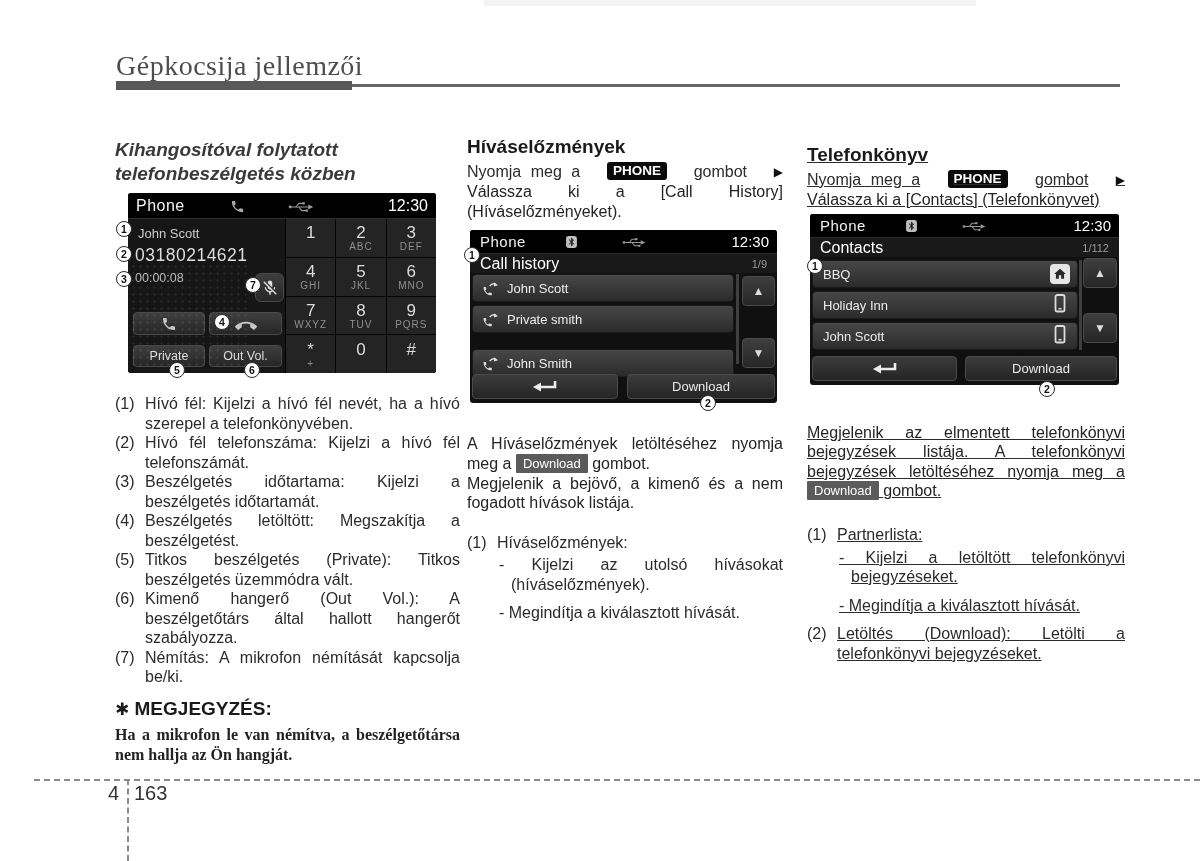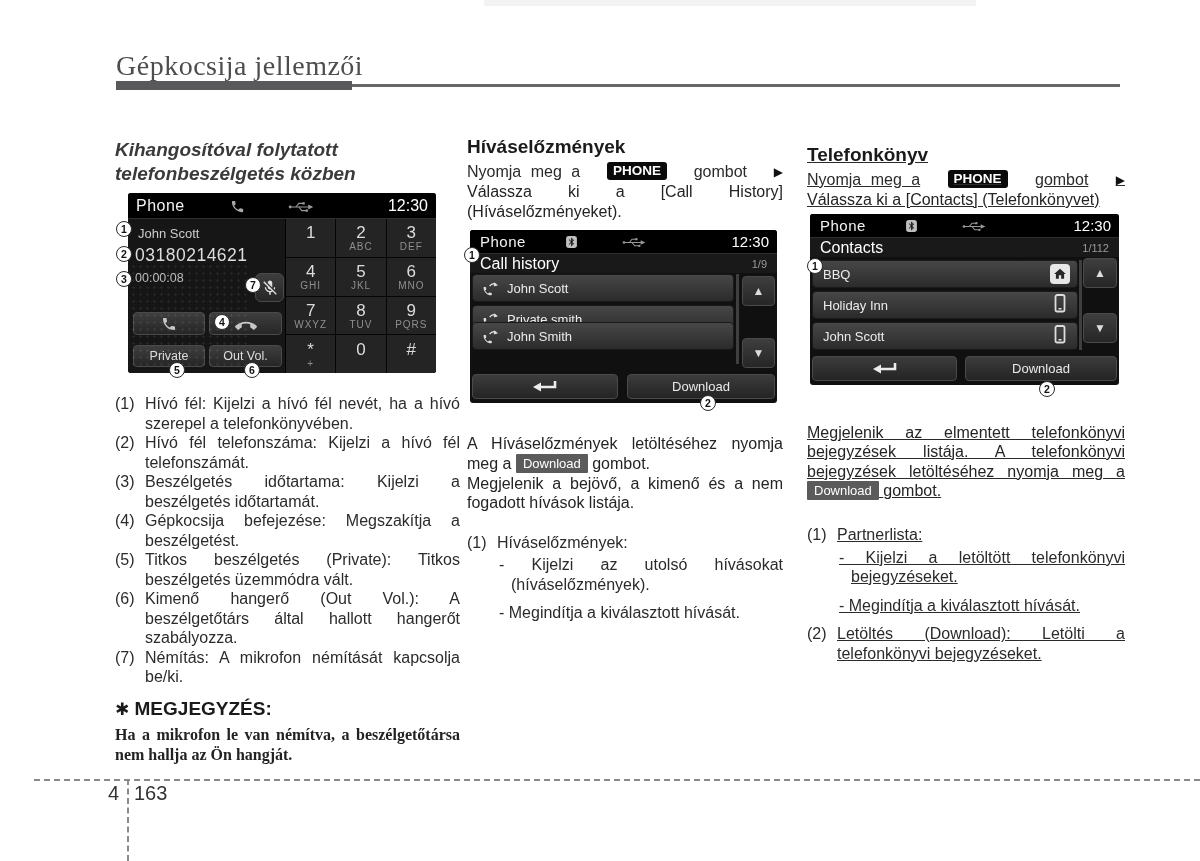--- a/index.html
+++ b/index.html
@@ -128,21 +128,21 @@
 
   <section class="col col-left">
     <div class="subhead-ital">
       <div>Kihangosítóval folytatott</div>
       <div>telefonbeszélgetés közben</div>
     </div>
     <div class="spacer-l"></div>
     <div class="li"><span class="num">(1)</span><span>Hívó fél: Kijelzi a hívó fél nevét, ha a hívó szerepel a telefonkönyvében.</span></div>
     <div class="li"><span class="num">(2)</span><span>Hívó fél telefonszáma: Kijelzi a hívó fél telefonszámát.</span></div>
     <div class="li"><span class="num">(3)</span><span>Beszélgetés időtartama: Kijelzi a beszélgetés időtartamát.</span></div>
-    <div class="li"><span class="num">(4)</span><span>Gépkocsija befejezése: Megszakítja a beszélgetést.</span></div>
+    <div class="li"><span class="num">(4)</span><span>Beszélgetés letöltött: Megszakítja a beszélgetést.</span></div>
     <div class="li"><span class="num">(5)</span><span>Titkos beszélgetés (Private): Titkos beszélgetés üzemmódra vált.</span></div>
     <div class="li"><span class="num">(6)</span><span>Kimenő hangerő (Out Vol.): A beszélgetőtárs által hallott hangerőt szabályozza.</span></div>
     <div class="li"><span class="num">(7)</span><span>Némítás: A mikrofon némítását kapcsolja be/ki.</span></div>
     <div class="note-head">
       <span class="star">✱</span>
       <span>MEGJEGYZÉS:</span>
     </div>
     <p class="note-text">Ha a mikrofon le van némítva, a beszélgetőtársa nem hallja az Ön hangját.</p>
   </section>
 
@@ -324,21 +324,21 @@
     <div class="row" style="top:75px;width:262px">
       <svg class="hist-row-icon" width="17" height="15" viewBox="0 0 20 18">
           <g transform="scale(0.55) translate(0,10)">
             <path fill="#dedede" d="M6.62 10.79c1.44 2.83 3.76 5.14 6.59 6.59l2.2-2.2c.27-.27.67-.36 1.02-.24 1.12.37 2.33.57 3.57.57.55 0 1 .45 1 1V20c0 .55-.45 1-1 1-9.39 0-17-7.61-17-17 0-.55.45-1 1-1h3.5c.55 0 1 .45 1 1 0 1.25.2 2.45.57 3.57.11.35.03.74-.25 1.02l-2.2 2.2z"></path>
           </g>
           <path d="M9 6 Q13 1.5 16.5 4.5" stroke="#dedede" stroke-width="1.6" fill="none"></path>
           <polygon points="14.6,1.6 19,5 14,6.6" fill="#dedede"></polygon>
         </svg>
       <span>Private smith</span>
     </div>
-    <div class="row" style="top:92px;width:262px">
+    <div class="row" style="top:119px;width:262px">
       <svg class="hist-row-icon" width="17" height="15" viewBox="0 0 20 18">
           <g transform="scale(0.55) translate(0,10)">
             <path fill="#dedede" d="M6.62 10.79c1.44 2.83 3.76 5.14 6.59 6.59l2.2-2.2c.27-.27.67-.36 1.02-.24 1.12.37 2.33.57 3.57.57.55 0 1 .45 1 1V20c0 .55-.45 1-1 1-9.39 0-17-7.61-17-17 0-.55.45-1 1-1h3.5c.55 0 1 .45 1 1 0 1.25.2 2.45.57 3.57.11.35.03.74-.25 1.02l-2.2 2.2z"></path>
           </g>
           <path d="M9 6 Q13 1.5 16.5 4.5" stroke="#dedede" stroke-width="1.6" fill="none"></path>
           <polygon points="14.6,1.6 19,5 14,6.6" fill="#dedede"></polygon>
         </svg>
       <span>John Smith</span>
     </div>
     <div class="vbar" style="left:266px;top:44px;height:90px"></div>

